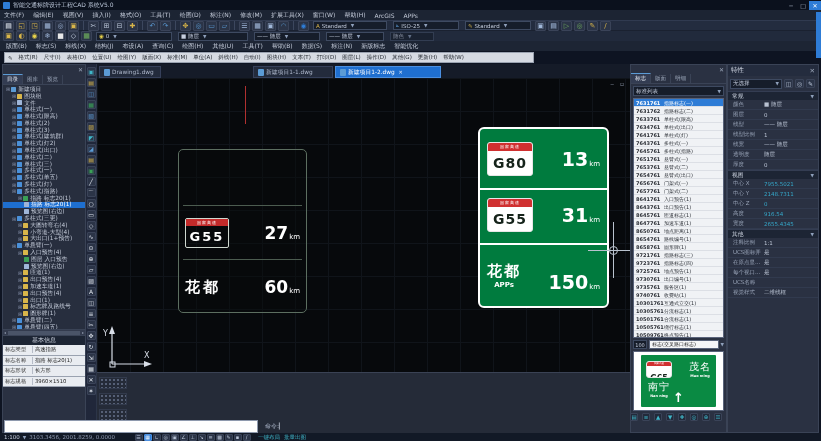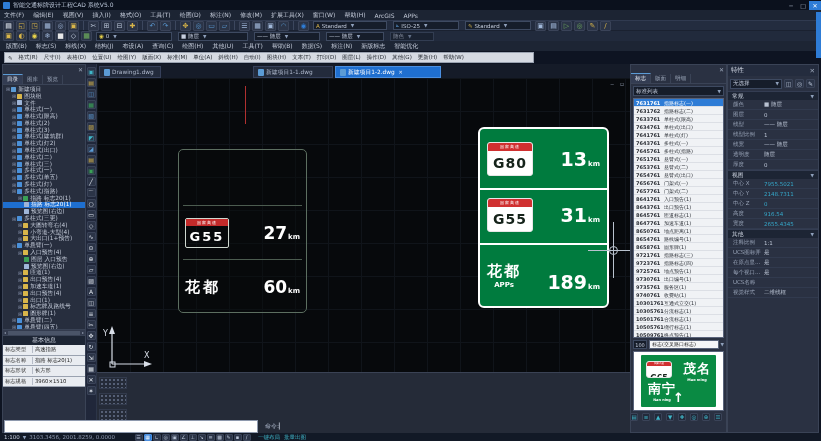--- a/index.html
+++ b/index.html
@@ -54,21 +54,21 @@
  background-image:linear-gradient(#10141a 1px,transparent 1px),linear-gradient(90deg,#10141a 1px,transparent 1px);
  background-size:33px 33px}
 #redline{position:absolute;left:148px;top:8px;width:1px;height:38px;background:#b03030}
 #docwin{position:absolute;right:4px;top:2px;color:#8a94a8;font-size:6px;letter-spacing:2px}
 
 #signL{position:absolute;left:81px;top:71px;width:129px;height:164px;border:1px solid #5c6e60;border-radius:5px;background:rgba(8,10,9,0.4)}
 #signL .div{position:absolute;left:4px;right:4px;height:1px;background:#4c5c50}
 #signL .srow{position:absolute;left:6px;right:6px;display:flex;align-items:center;justify-content:space-between;color:#fff}
 .cjk-big{font-weight:bold;font-size:15px;letter-spacing:3px;color:#fdfdfd}
 .dist{font-weight:bold;font-size:17px;color:#fff}
-.dist .km{font-size:7px;font-weight:bold;margin-left:1px}
+.dist .km{font-size:7px;font-weight:normal;margin-left:1px}
 #badgeL{width:44px;height:30px;border:1px solid #cfd8d0;border-radius:2px;overflow:hidden;text-align:center}
 #badgeL .btop{height:7px;background:#c22a2a;color:#fff;font-size:4px;line-height:7px;letter-spacing:1px}
 #badgeL .bnum{font-weight:bold;font-size:13px;color:#fff;letter-spacing:2px;line-height:21px}
 
 #signR{position:absolute;left:381px;top:49px;width:131px;height:181px;background:#007b3e;border:2px solid #fff;border-radius:6px}
 #signR .div{position:absolute;left:0;right:0;height:2px;background:#fff}
 #signR .srow{position:absolute;left:7px;right:7px;display:flex;align-items:center;justify-content:space-between;color:#fff}
 .badge{width:46px;height:34px;background:#fff;border-radius:3px;overflow:hidden;text-align:center;border:1px solid #e6e6e6}
 .badge .btop{height:8px;background:#d03030;color:#fff;font-size:4px;line-height:8px;letter-spacing:1px}
 .badge .bnum{font-weight:bold;font-size:14px;color:#15231a;letter-spacing:1px;line-height:24px}
@@ -96,21 +96,21 @@
 #prevtb{height:12px;display:flex;align-items:center;padding:0 2px;gap:2px}
 #prevzoom{width:14px;height:9px;background:#161d2a;border:1px solid #3e4a61;font-size:5px;color:#c6cede;text-align:center;line-height:8px}
 #prevfield{flex:1;height:9px;background:#f4f5f7;border:1px solid #59637a;font-size:5px;color:#222;display:flex;align-items:center;padding:0 2px;white-space:nowrap;overflow:hidden}
 #prevbox{margin:1px 2px;height:60px;background:#fff;border:1px solid #59637a;display:flex;align-items:center;justify-content:center}
 #psign{width:79px;height:56px;background:#0a8a43;border:2px solid #fff;border-radius:3px;position:relative;color:#fff}
 #psign .badge{position:absolute;left:5px;top:6px;width:26px;height:17px}
 #psign .badge .btop{height:4px;font-size:2.5px;line-height:4px;letter-spacing:0}
 #psign .badge .bnum{font-size:8px;line-height:12px;letter-spacing:0}
 #psign .d1{position:absolute;right:5px;top:5px;text-align:center}
 #psign .d2{position:absolute;left:7px;top:25px;text-align:center}
-#psign .cn{font-weight:bold;font-size:13px;letter-spacing:1px}
+#psign .cn{font-weight:normal;font-size:10px;letter-spacing:1px}
 #psign .py{font-size:3.5px;font-weight:bold}
 #psign .arr{position:absolute;left:50%;bottom:2px;transform:translateX(-50%);font-size:13px;font-weight:bold}
 #prevfoot{height:10px;display:flex;align-items:center;justify-content:flex-end;gap:2px;padding-right:3px}
 #prevfoot .ic{width:8px;height:8px;font-size:5.5px;line-height:6px;color:#3fb6c9;background:#222a3a}
 
 #propspanel{left:727px;top:64px;width:92px;height:369px;background:#2a3142;border:1px solid #3a4356}
 #pp-head{height:11px;display:flex;align-items:center;padding:0 3px;color:#d6dce8;font-size:6.5px;background:#242c3e}
 #pp-head .x{margin-left:auto;color:#9aa5b8}
 #pp-sel{height:11px;display:flex;align-items:center;margin:2px;gap:1px}
 #pp-seldd{flex:1;height:10px;background:#161d2a;border:1px solid #3e4a61;font-size:5.5px;display:flex;align-items:center;padding:0 2px;color:#c6cede}
@@ -581,21 +581,21 @@
         <span class="btop" style="display:block">国家高速</span>
         <span class="bnum">G55</span>
       </span>
       <span class="dist"><span>31</span><span class="km">km</span></span>
     </div>
     <div class="srow" style="top:122px;height:48px">
       <span id="r3name">
         <div class="cn">花都</div>
         <div class="py">APPs</div>
       </span>
-      <span class="dist" style="margin-top:14px"><span>189</span><span class="km">km</span></span>
+      <span class="dist" style="margin-top:14px"><span>150</span><span class="km">km</span></span>
     </div>
   </div>
 
   <div id="chx" style="left:491px;top:172px;width:50px;height:1px"></div>
   <div id="chx2" class="abs" style="left:516px;top:144px;width:1px;height:56px;background:#b9c2ce"></div>
   <div class="abs" style="left:512px;top:168px;width:9px;height:9px;border:1px solid #b9c2ce;border-radius:50%"></div>
 
   <svg id="ucs" width="52" height="48" viewBox="0 0 52 48">
     <line x1="10" y1="40" x2="10" y2="8" stroke="#d8dee8" stroke-width="1.2"></line>
     <polygon points="10,2 7,10 13,10" fill="#d8dee8"></polygon>

